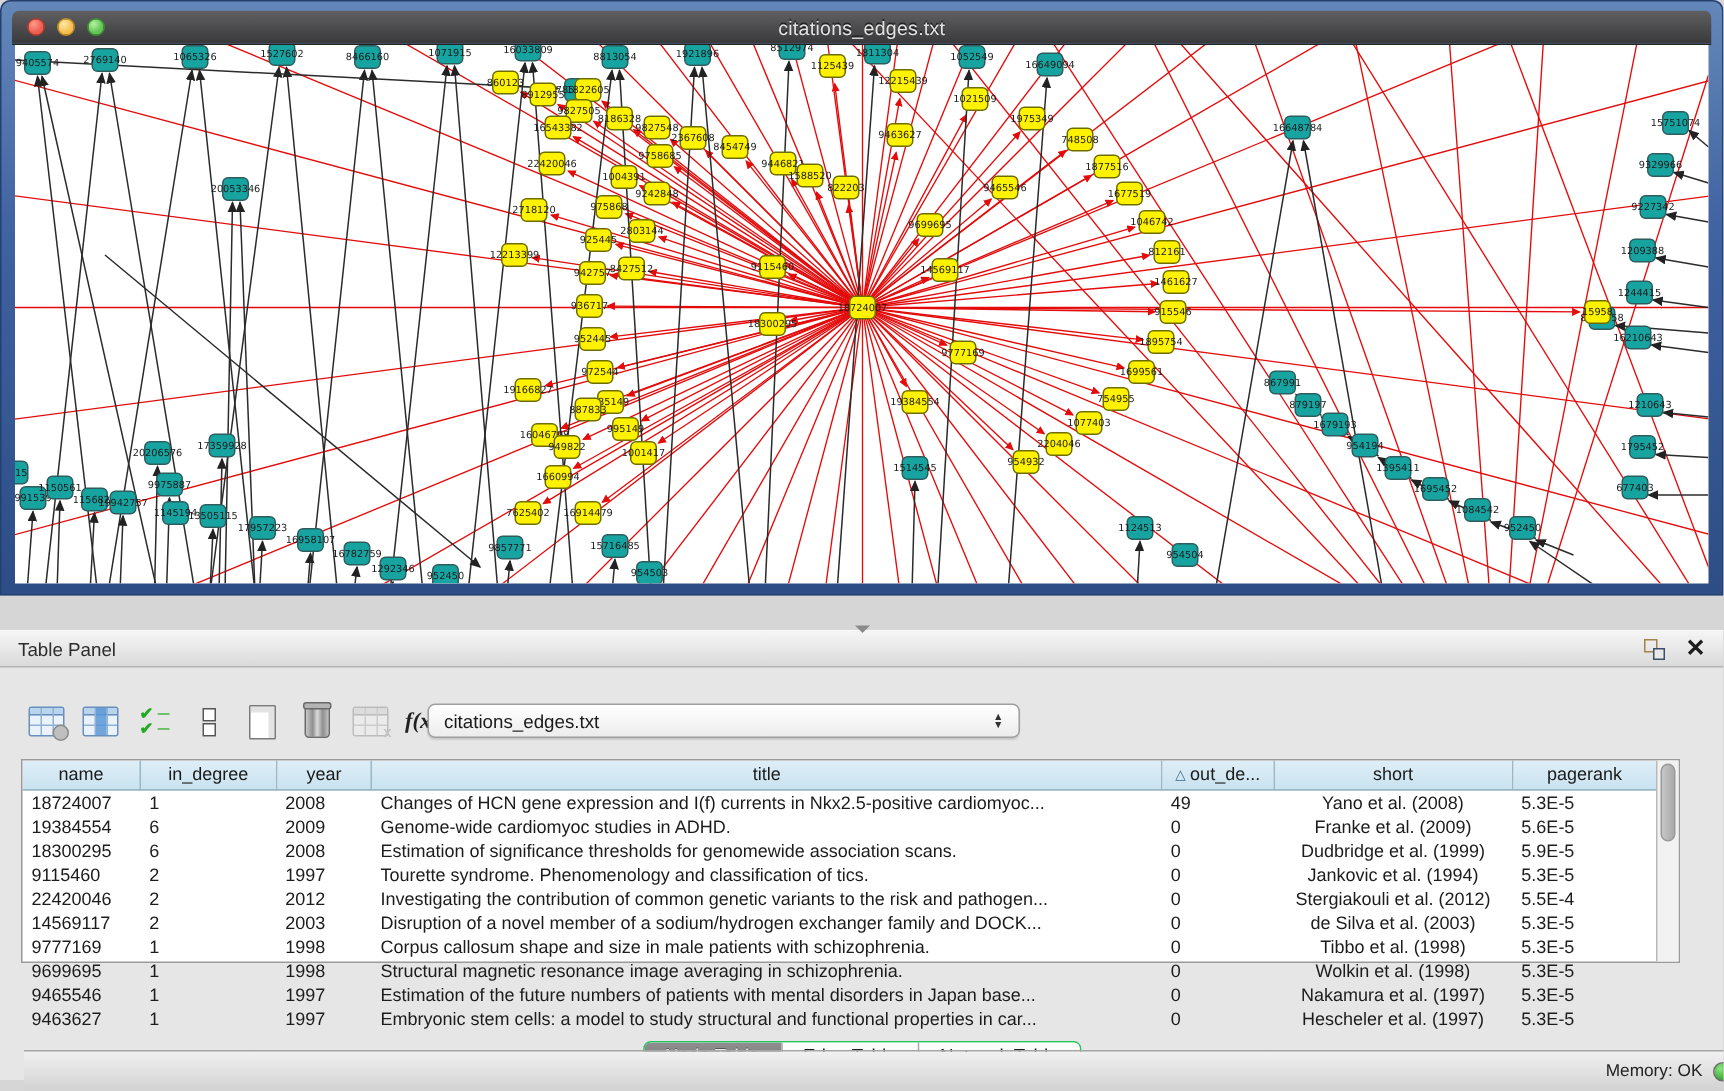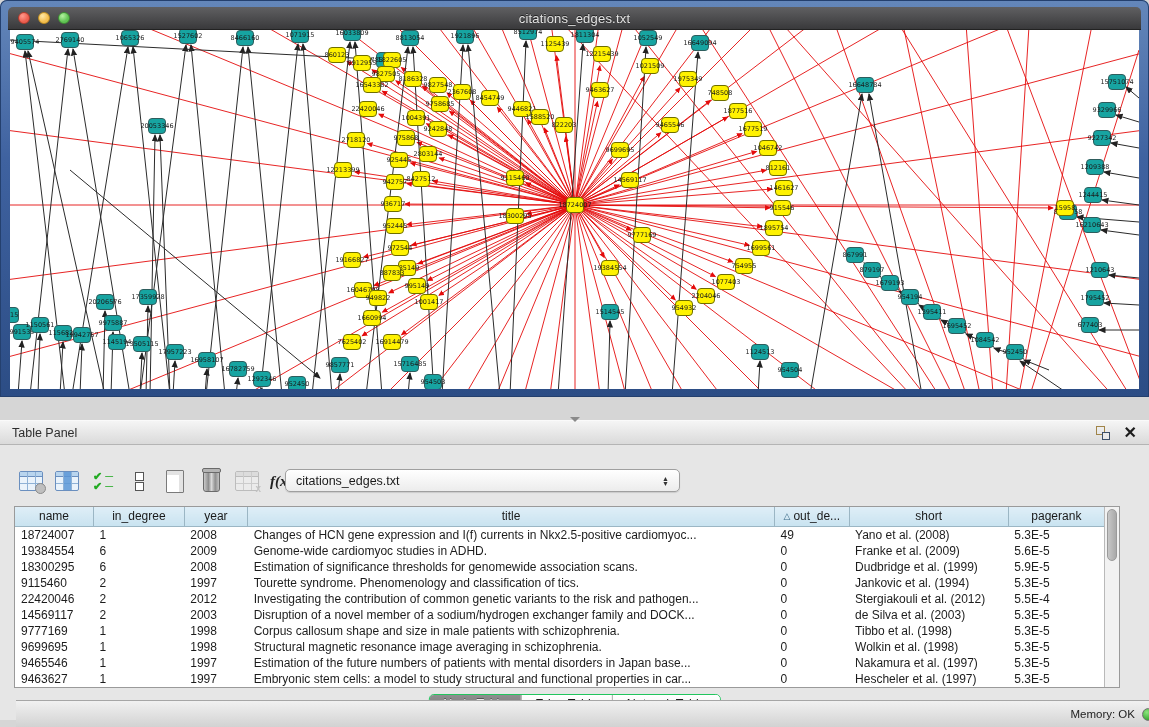--- a/index.html
+++ b/index.html
@@ -75,38 +75,38 @@
     background: linear-gradient(#ffffff,#ececec);
     border:1px solid #9f9f9f; border-radius:5px;
     display:flex; align-items:center; padding:0 10px;
     font-size:12.5px; color:#1a1a1a;
     box-shadow: 0 1px 1px rgba(0,0,0,.12);
   }
   .combo-arrows { margin-left:auto; display:flex; flex-direction:column; align-items:center; line-height:5px; }
   .combo-arrows span { font-size:7px; color:#333; }
 
   .data-table-wrap {
-    position:absolute; left:14px; top:86px; width:1106px; height:182px;
+    position:absolute; left:14px; top:86px; width:1106px; height:136px;
     background:#fff; border:1px solid #9a9a9a;
     display:flex;
   }
   table.data { border-collapse:collapse; table-layout:fixed; width:1089px; }
   table.data th {
     background: linear-gradient(#dfeef7,#c9e3f0);
     border:1px solid #9bb6c4; border-top:none;
     font-weight:normal; font-size:12px; color:#1a1a1a;
     height:19px; text-align:center; overflow:hidden; white-space:nowrap;
   }
   table.data th:first-child { border-left:none; }
   table.data th:last-child { border-right:none; }
   table.data td {
     font-size:12px; color:#1c1c1c; height:16px; line-height:16px;
     padding:0 6px; overflow:hidden; white-space:nowrap; text-overflow:clip;
   }
-  td.c { }
+  td.c { text-align:center; }
   .sort-tri { display:inline-block; margin-right:3px; color:#3a6a86; font-size:9px; vertical-align:1px;}
   .vscroll {
     width:15px; border-left:1px solid #b9b9b9; background:#f2f2f2; position:relative;
   }
   .vscroll .thumb {
     position:absolute; top:2px; left:2px; width:10px; height:52px;
     background: linear-gradient(90deg,#c7c7c7,#a9a9a9);
     border-radius:6px; border:1px solid #9a9a9a;
   }
 

